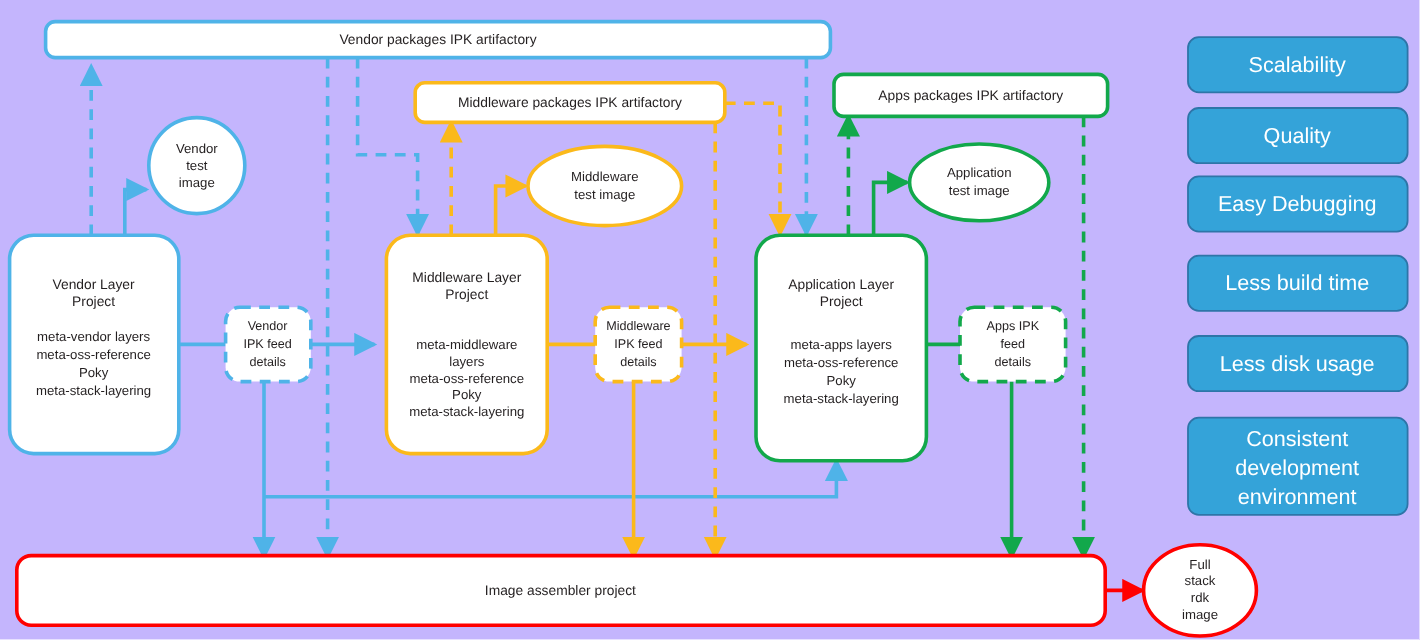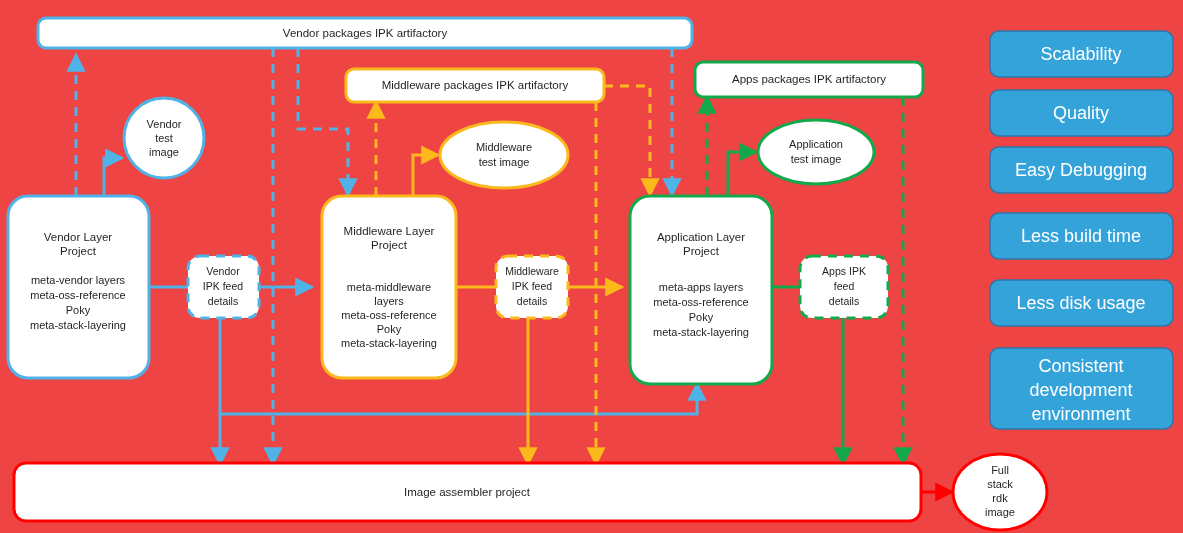--- a/index.html
+++ b/index.html
@@ -1,17 +1,17 @@
 <!DOCTYPE html>
 <html><head>
 <meta charset="utf-8">
 <style>
   html,body{margin:0;padding:0;background:#ffffff;}
   body{width:1183px;height:533px;overflow:hidden;font-family:"Liberation Sans",sans-serif;}
-  #stage{position:relative;width:1183px;height:533px;background:#ef4444;}
+  #stage{position:relative;width:1183px;height:533px;background:#c4b5fd;}
   svg#diagram{position:absolute;left:0;top:0;width:1183px;height:533px;}
   .nodeLabel{font-family:"Liberation Sans",sans-serif;fill:#231f20;text-anchor:middle;dominant-baseline:middle;}
   .t11{font-size:11px;}
   .t11b{font-size:11.5px;}
   .t10{font-size:10.5px;}
   .benefitLabel{font-family:"Liberation Sans",sans-serif;fill:#ffffff;text-anchor:middle;font-size:18px;}
 </style>
 </head>
 <body>
 

